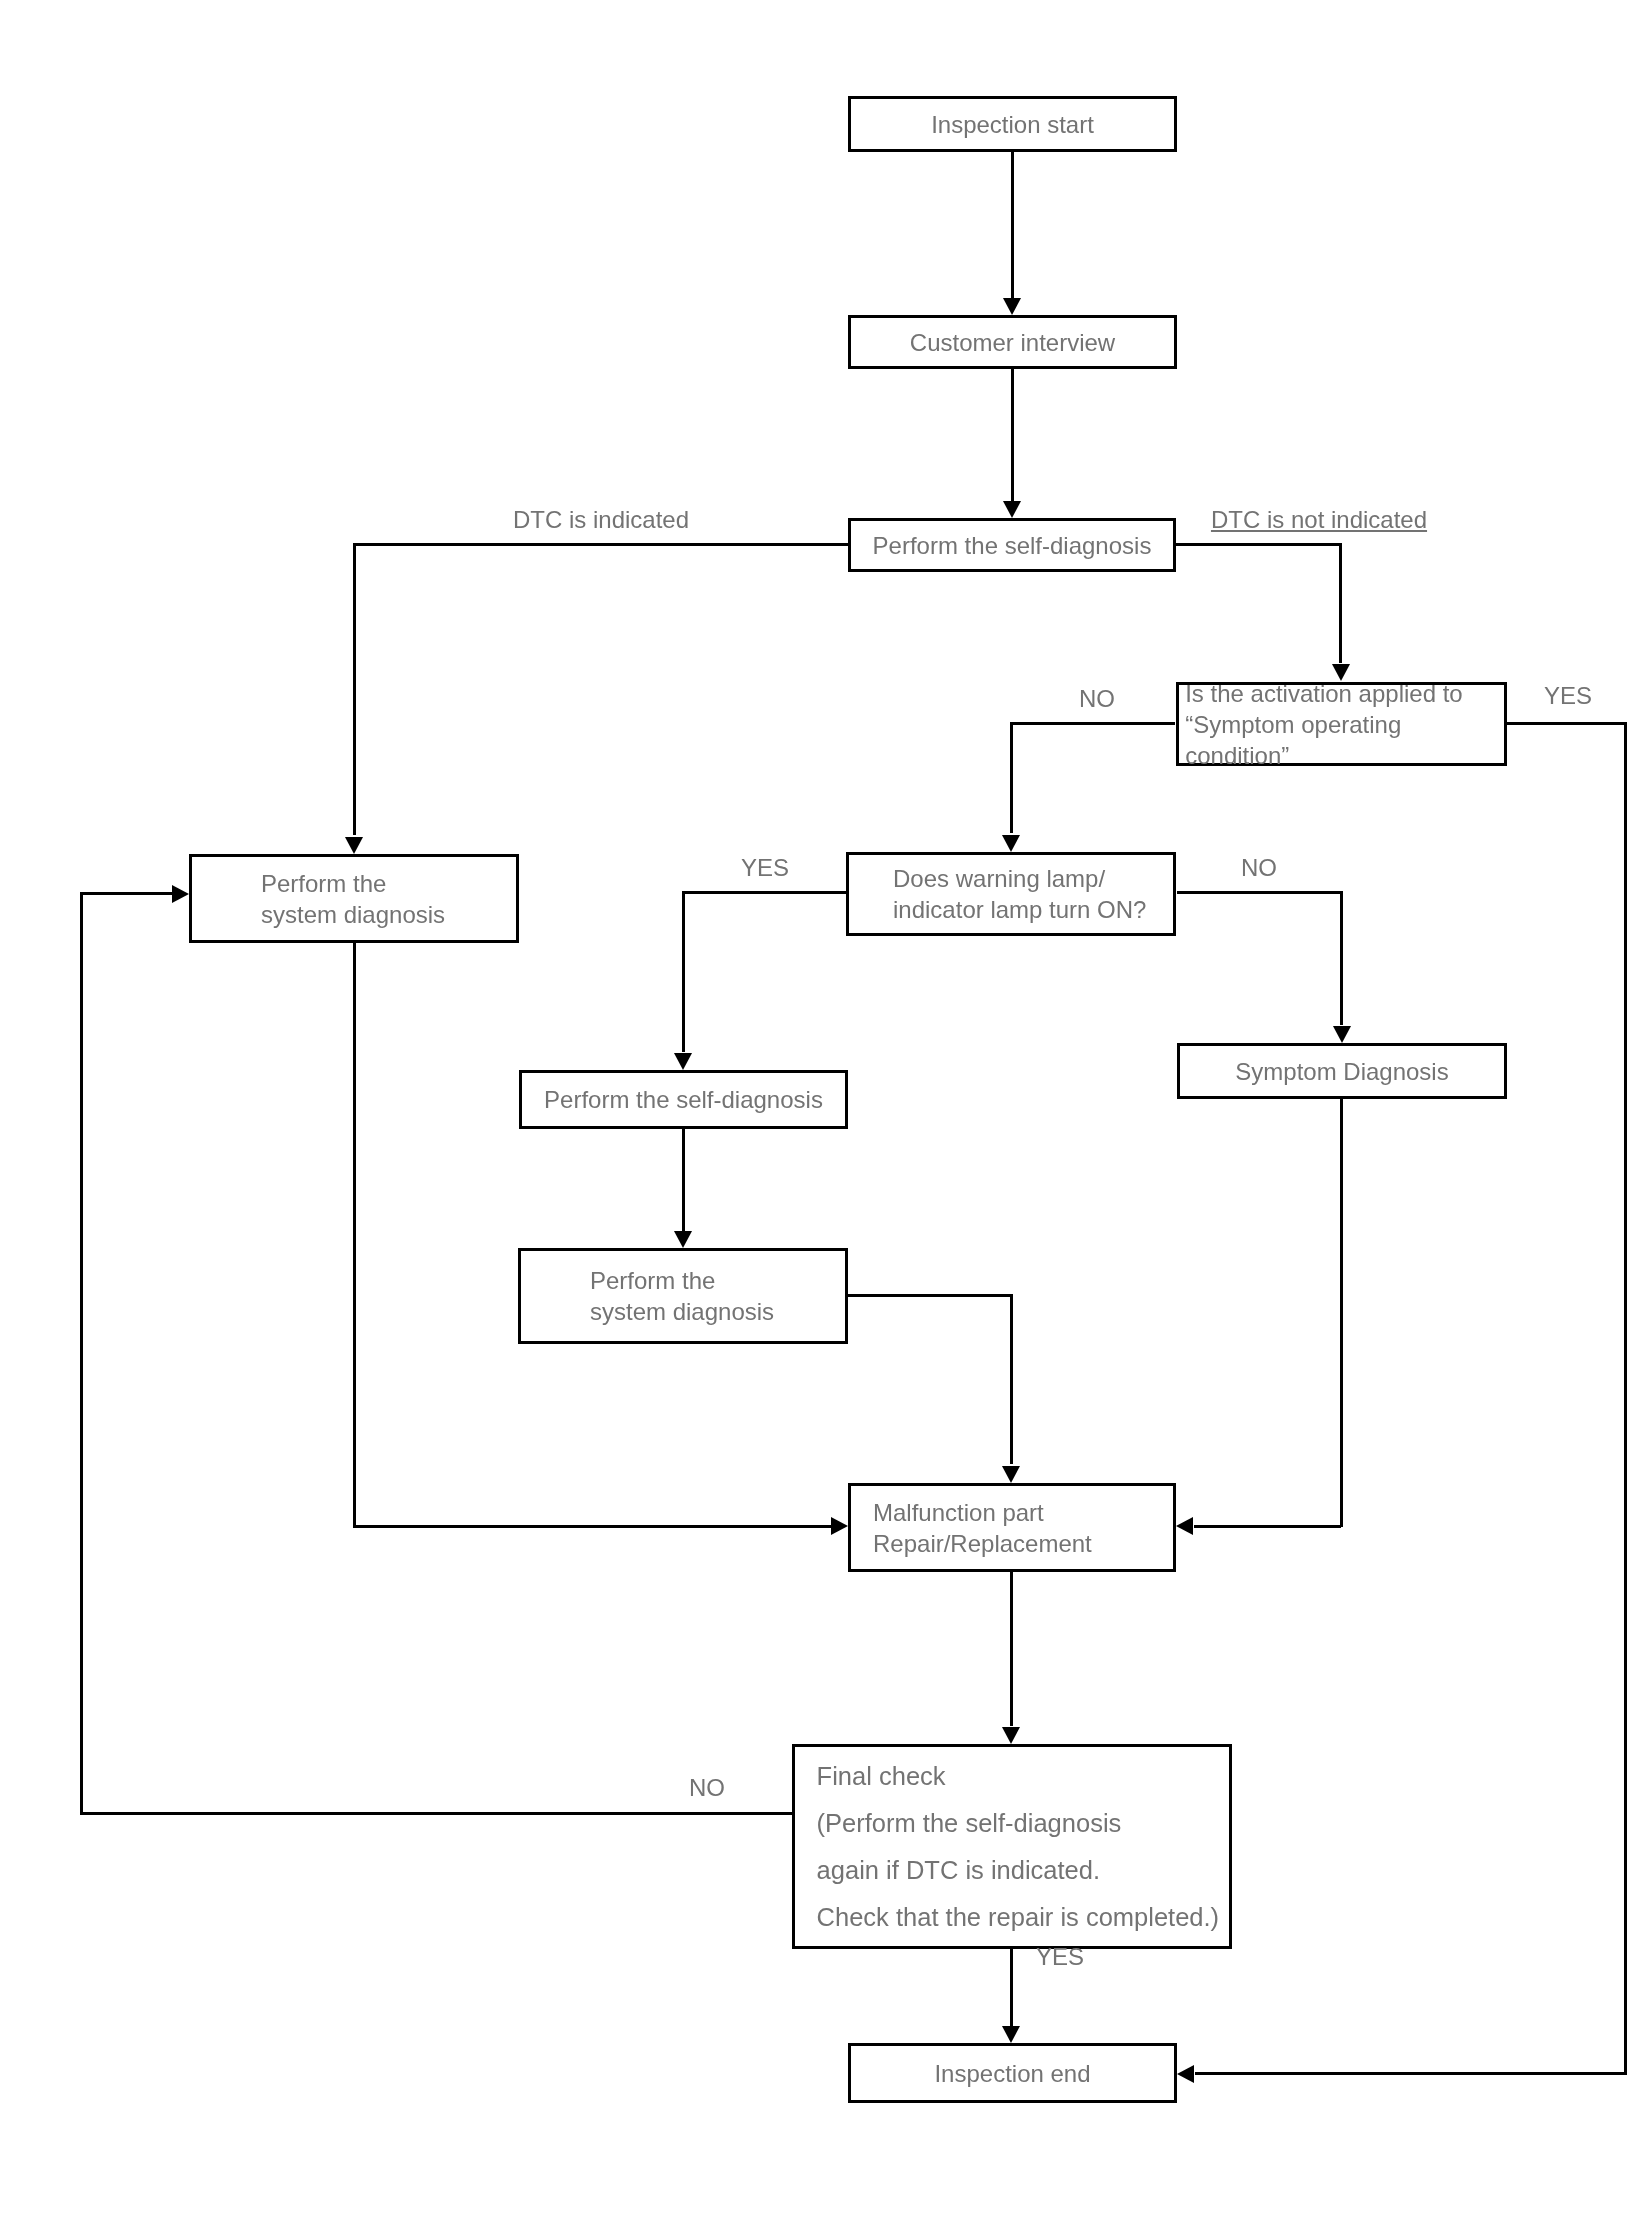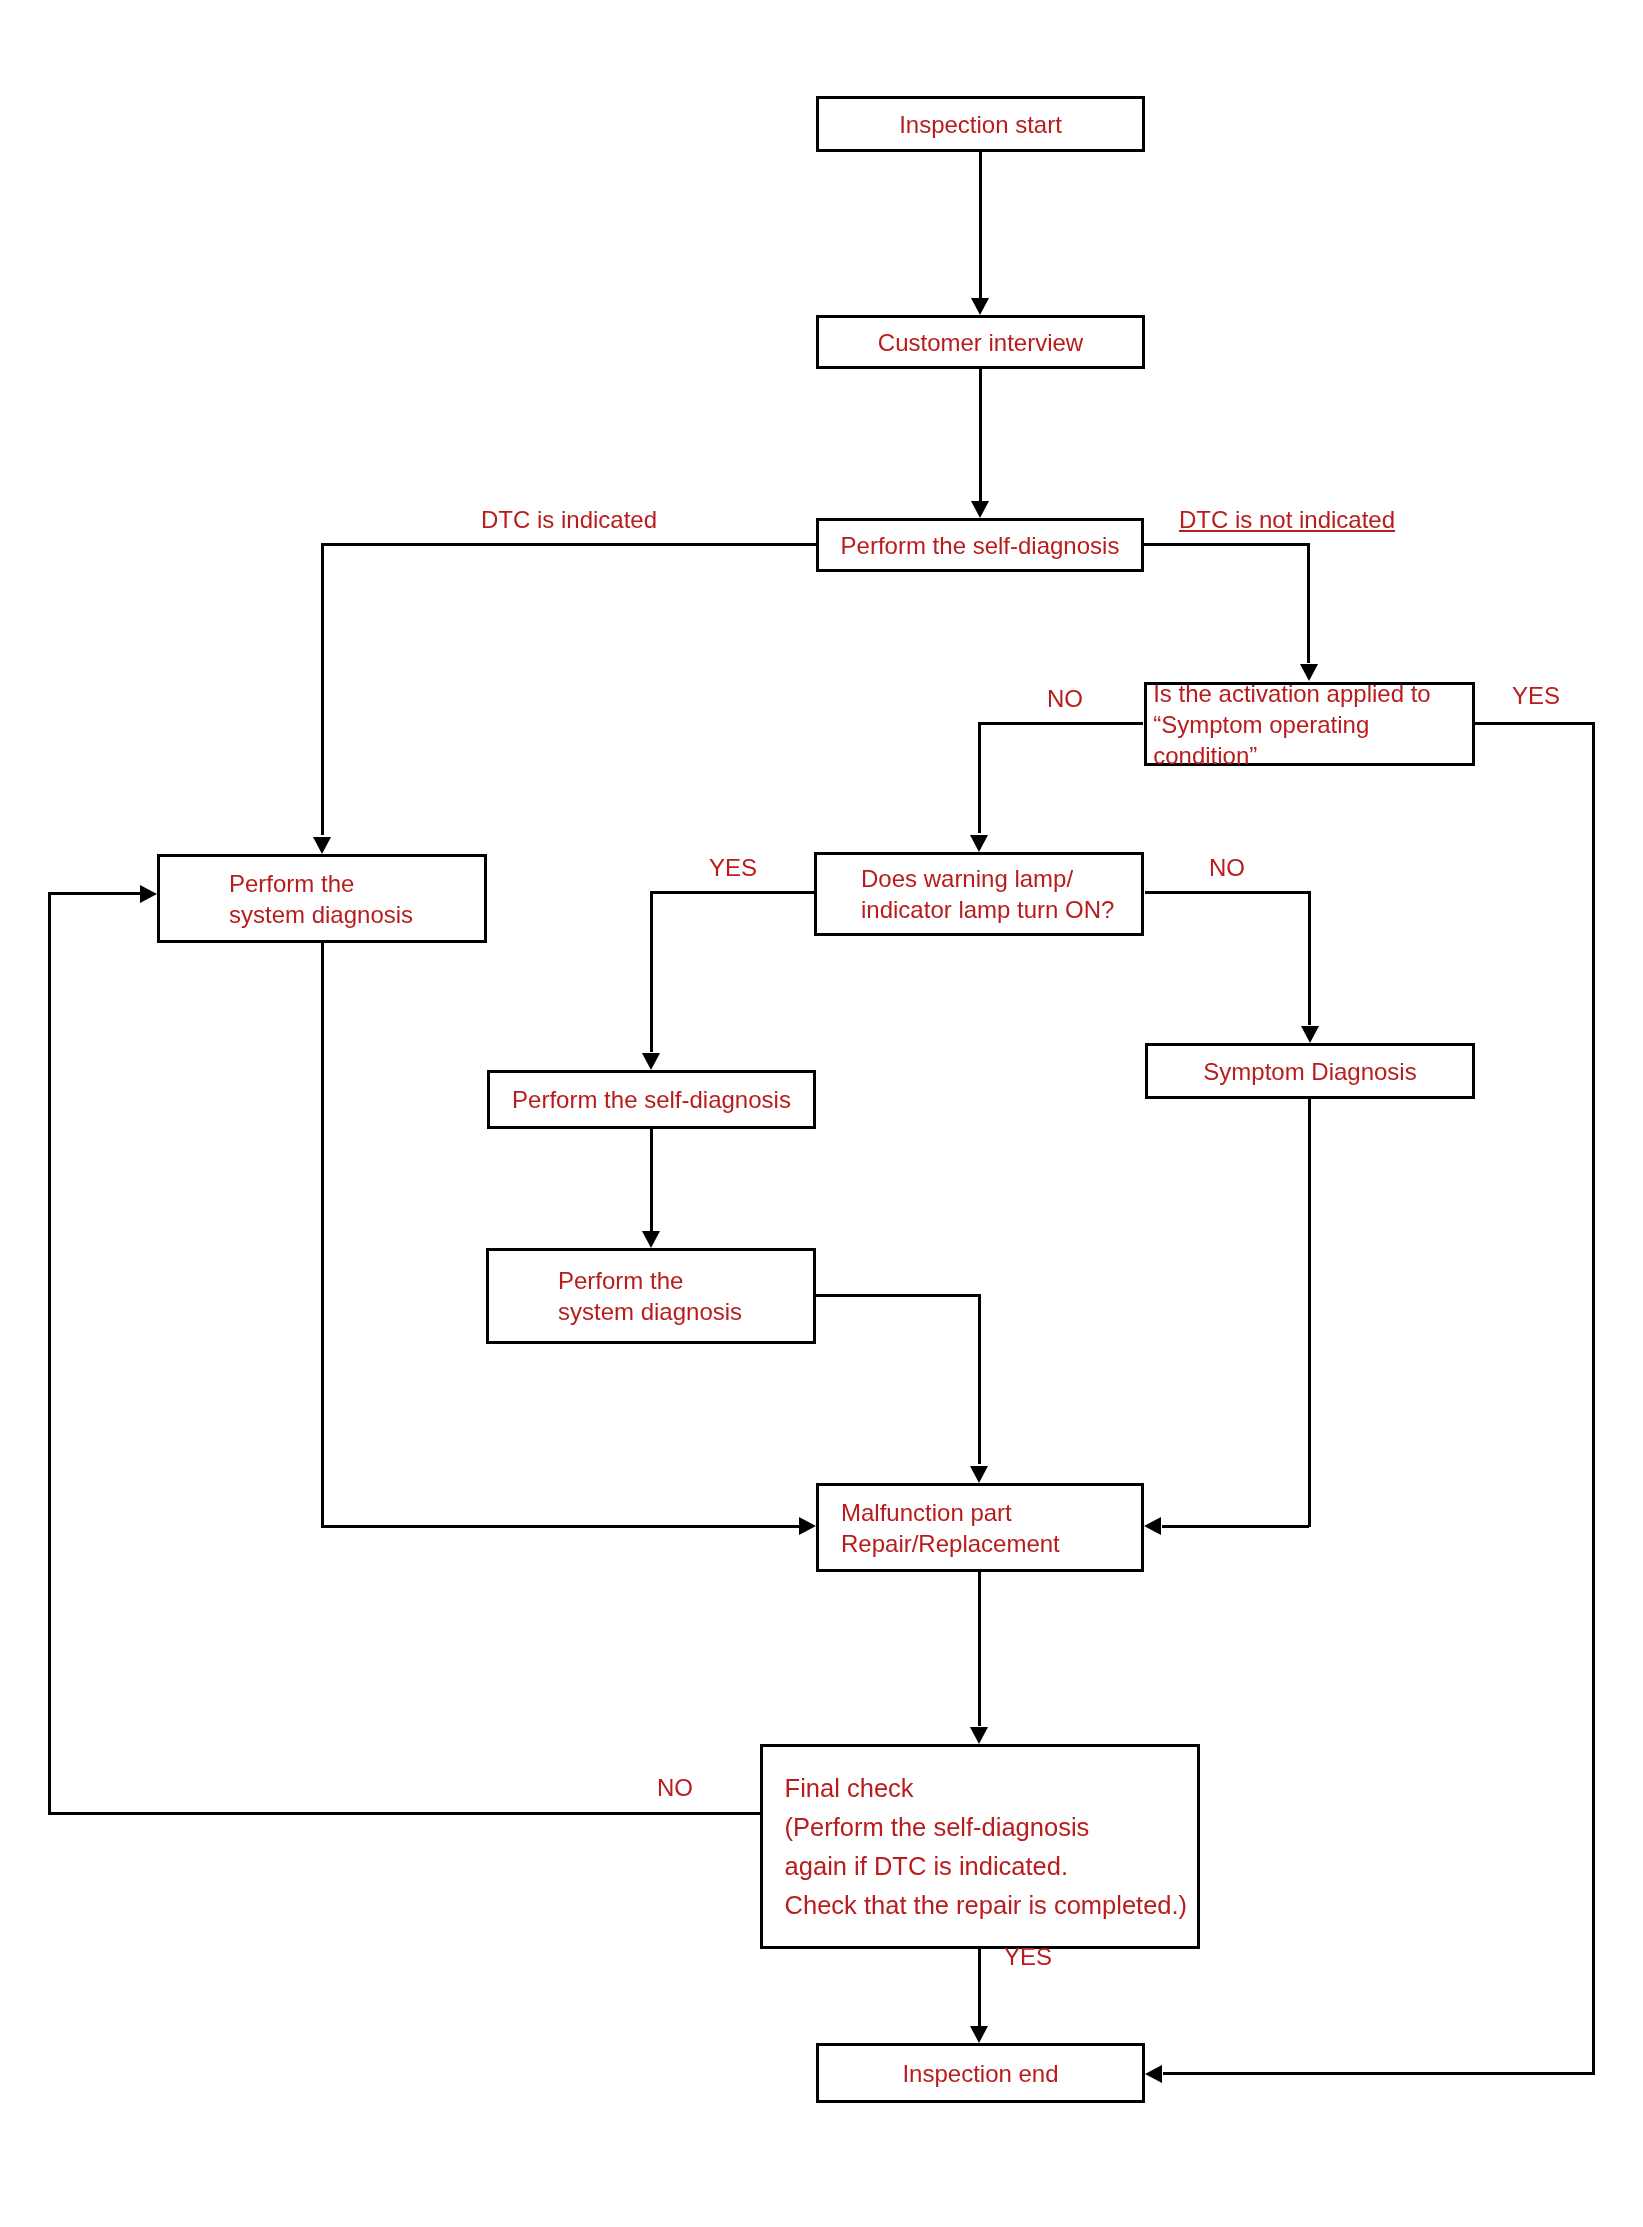--- a/index.html
+++ b/index.html
@@ -1,35 +1,36 @@
 <!DOCTYPE html>
 <html style="font-size:12.3px"><head>
 <meta charset="utf-8">
 <style>
   html,body{margin:0;padding:0;background:#ffffff;}
   .canvas{
     position:relative;
     width:1300px;height:2227px;
     background:#ffffff;
     font-family:"Liberation Sans", sans-serif;
-    color:#b91c1c;
+    color:#737373;
+    margin-left:32px;
   }
   .node{
     position:absolute;
     box-sizing:border-box;
     border:3.1px solid #000;
     background:#fff;
     display:flex;
     align-items:center;
     font-size:24px;
     line-height:31px;
     white-space:pre-line;
   }
   .node.center{justify-content:center;text-align:center;}
-  .node.big{font-size:25.5px;line-height:39px;}
+  .node.big{font-size:25.5px;line-height:47px;}
   .hl{position:absolute;height:3.1px;background:#000;}
   .vl{position:absolute;width:3.1px;background:#000;}
   .ar-d{position:absolute;width:0;height:0;
     border-left:9.3px solid transparent;border-right:9.3px solid transparent;
     border-top:17px solid #000;}
   .ar-r{position:absolute;width:0;height:0;
     border-top:9.3px solid transparent;border-bottom:9.3px solid transparent;
     border-left:17px solid #000;}
   .ar-l{position:absolute;width:0;height:0;
     border-top:9.3px solid transparent;border-bottom:9.3px solid transparent;

